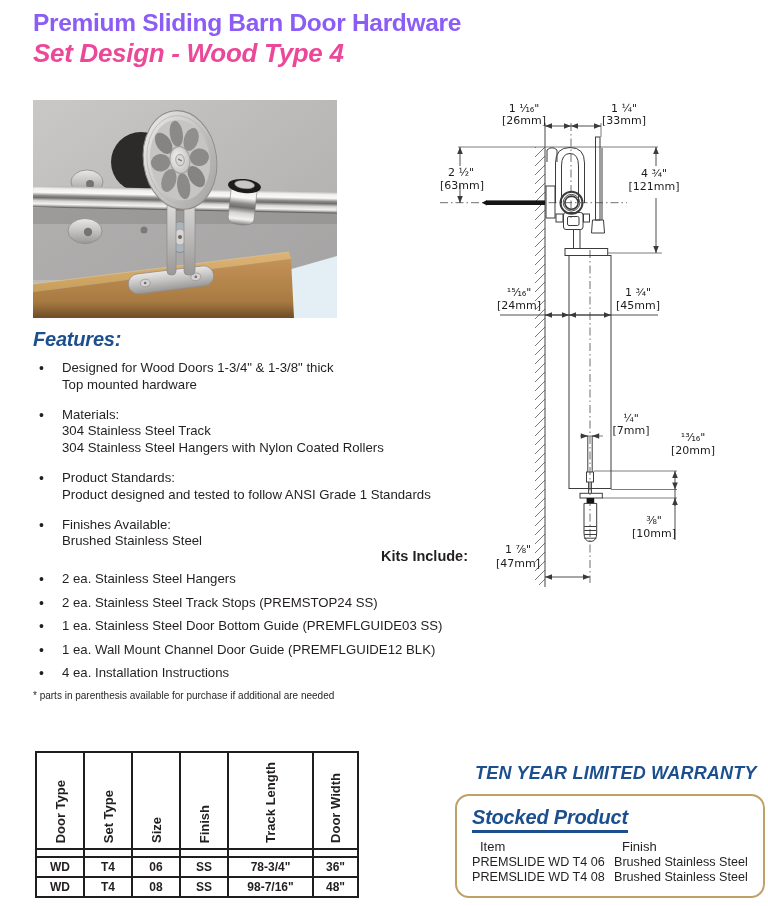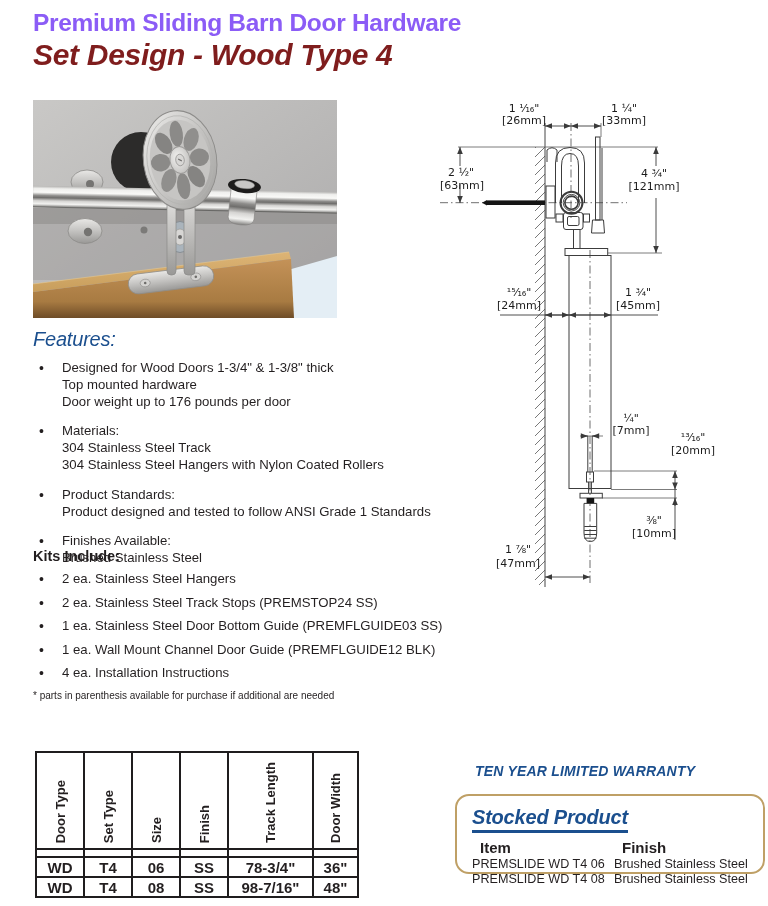--- a/index.html
+++ b/index.html
@@ -9,84 +9,84 @@
     font-family:"Liberation Sans", sans-serif; color:#231f20;
   }
   .abs { position:absolute; }
 
   
   .title {
     left:33px; top:9px; font-size:24.5px; font-weight:bold; letter-spacing:-0.3px;
     color:#8b5cf6; white-space:nowrap;
   }
   .subtitle {
-    left:33px; top:38px; font-size:30px; font-weight:bold; font-style:italic;
-    letter-spacing:-0.3px; color:#7f1d1d; white-space:nowrap;
+    left:33px; top:38px; font-size:26px; font-weight:bold; font-style:italic;
+    letter-spacing:-0.3px; color:#ec4899; white-space:nowrap;
   }
 
   
   .photo { left:33px; top:100px; width:304px; height:218px; }
 
   
   .diagram { left:440px; top:90px; width:328px; height:502px; }
   .diagram text { font-family:"DejaVu Sans", sans-serif; font-size:11px; fill:#1c1c1c; }
 
   
   .features { left:33px; top:328px; width:420px; }
   .features h3 {
-    color:#1b4f8e; font-size:20px; font-weight:normal; font-style:italic;
+    color:#1b4f8e; font-size:20px; font-weight:bold; font-style:italic;
     margin-bottom:9px; letter-spacing:-0.2px;
   }
   ul.blist { list-style:none; }
   ul.blist > li { position:relative; padding-left:29px; font-size:13.2px; line-height:16.8px; }
   .features ul.blist > li { margin-bottom:13px; }
   ul.blist > li::before {
     content:"•"; position:absolute; left:6px; top:0; font-size:14px; color:#231f20;
   }
   .ln { display:block; }
 
   
   .kits { left:33px; top:548px; width:435px; }
-  .kits h4 { font-size:14.5px; font-weight:bold; margin-bottom:8px; }
+  .kits h4 { font-size:14.5px; font-weight:bold; margin-bottom:8px;text-align:right; }
   .kits ul.blist > li { margin-bottom:9px; line-height:14.5px; }
   .kits .footnote { font-size:10px; margin-top:9px; }
 
   
   .spec { left:35px; top:751px; }
   table.spec-t { border-collapse:collapse; }
   table.spec-t th, table.spec-t td {
     border:2px solid #1f1d1e; text-align:center; vertical-align:middle; padding:0;
   }
   table.spec-t th { height:95px; }
   table.spec-t .vwrap { height:95px; display:flex; align-items:flex-end; justify-content:center; padding-bottom:5px; }
   table.spec-t .vtext {
     writing-mode:vertical-rl; transform:rotate(180deg);
     font-weight:bold; font-size:13px; white-space:nowrap;
   }
   table.spec-t tr.spacer td { height:8px; }
-  table.spec-t tr.data td { height:20px; font-size:15px; font-weight:bold;text-align:center; }
+  table.spec-t tr.data td { height:20px; font-size:12px; font-weight:bold;text-align:center; }
   .c1{width:48px}.c2{width:48px}.c3{width:48px}.c4{width:48px}.c5{width:85px}.c6{width:45px}
 
   
   .warranty {
-    left:475px; top:763px; color:#1b4f8e; font-size:14px; font-weight:bold;
+    left:475px; top:763px; color:#1b4f8e; font-size:18px; font-weight:bold;
     font-style:italic; letter-spacing:0.2px; white-space:nowrap;
   }
   .stocked {
-    left:455px; top:794px; width:310px; height:80px;
+    left:455px; top:794px; width:310px; height:104px;
     border:2px solid #bfa066; border-radius:14px; padding:10px 15px 10px 15px;
     background:#ffffff;
   }
   .stocked h4 {
     display:inline-block; color:#1b4f8e; font-size:20px; font-weight:bold;
     font-style:italic; letter-spacing:-0.2px;
     border-bottom:3px solid #1b4f8e; padding-bottom:1px; margin-bottom:6px;
   }
   .stocked .grid { display:grid; grid-template-columns:142px auto; row-gap:1px; font-size:12.6px; }
-  .stocked .hd { font-weight:bold; font-size:15px;padding-left:8px; }
+  .stocked .hd { font-weight:normal; font-size:13px;padding-left:8px; }
 </style>
 </head>
 <body>
 
 <div class="abs title">Premium Sliding Barn Door Hardware</div>
 <div class="abs subtitle">Set Design - Wood Type 4</div>
 
 <div class="abs photo">
 <svg width="304" height="218" viewBox="0 0 304 218">
   <defs>
@@ -320,21 +320,20 @@
   </g>
 </svg>
 </div>
 
 <section class="abs features">
   <h3>Features:</h3>
   <ul class="blist">
     <li>
       <span class="ln">Designed for Wood Doors 1-3/4" &amp; 1-3/8" thick</span>
       <span class="ln">Top mounted hardware</span>
-      <span class="ln">Door weight up to 176 pounds per door</span>
     </li>
     <li>
       <span class="ln">Materials:</span>
       <span class="ln">304 Stainless Steel Track</span>
       <span class="ln">304 Stainless Steel Hangers with Nylon Coated Rollers</span>
     </li>
     <li>
       <span class="ln">Product Standards:</span>
       <span class="ln">Product designed and tested to follow ANSI Grade 1 Standards</span>
     </li>

